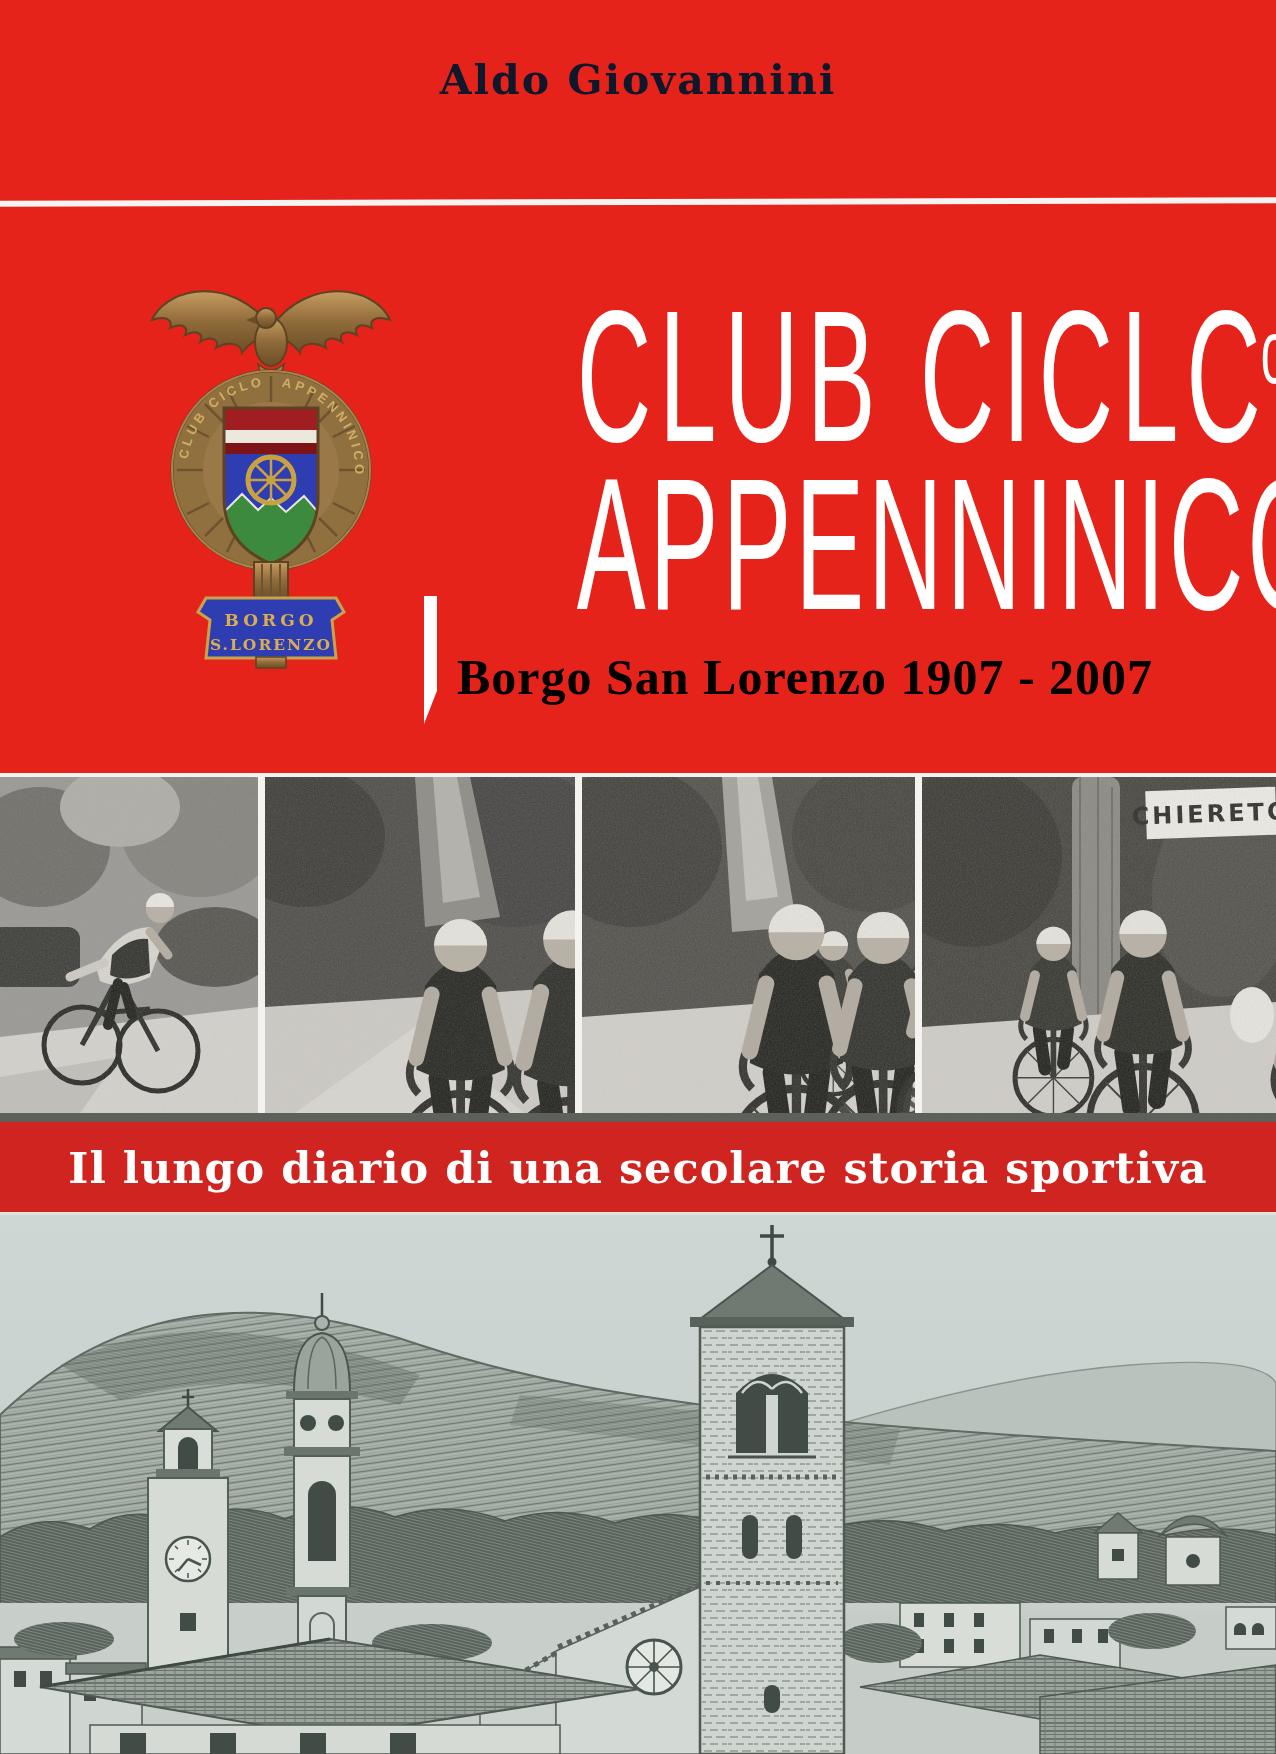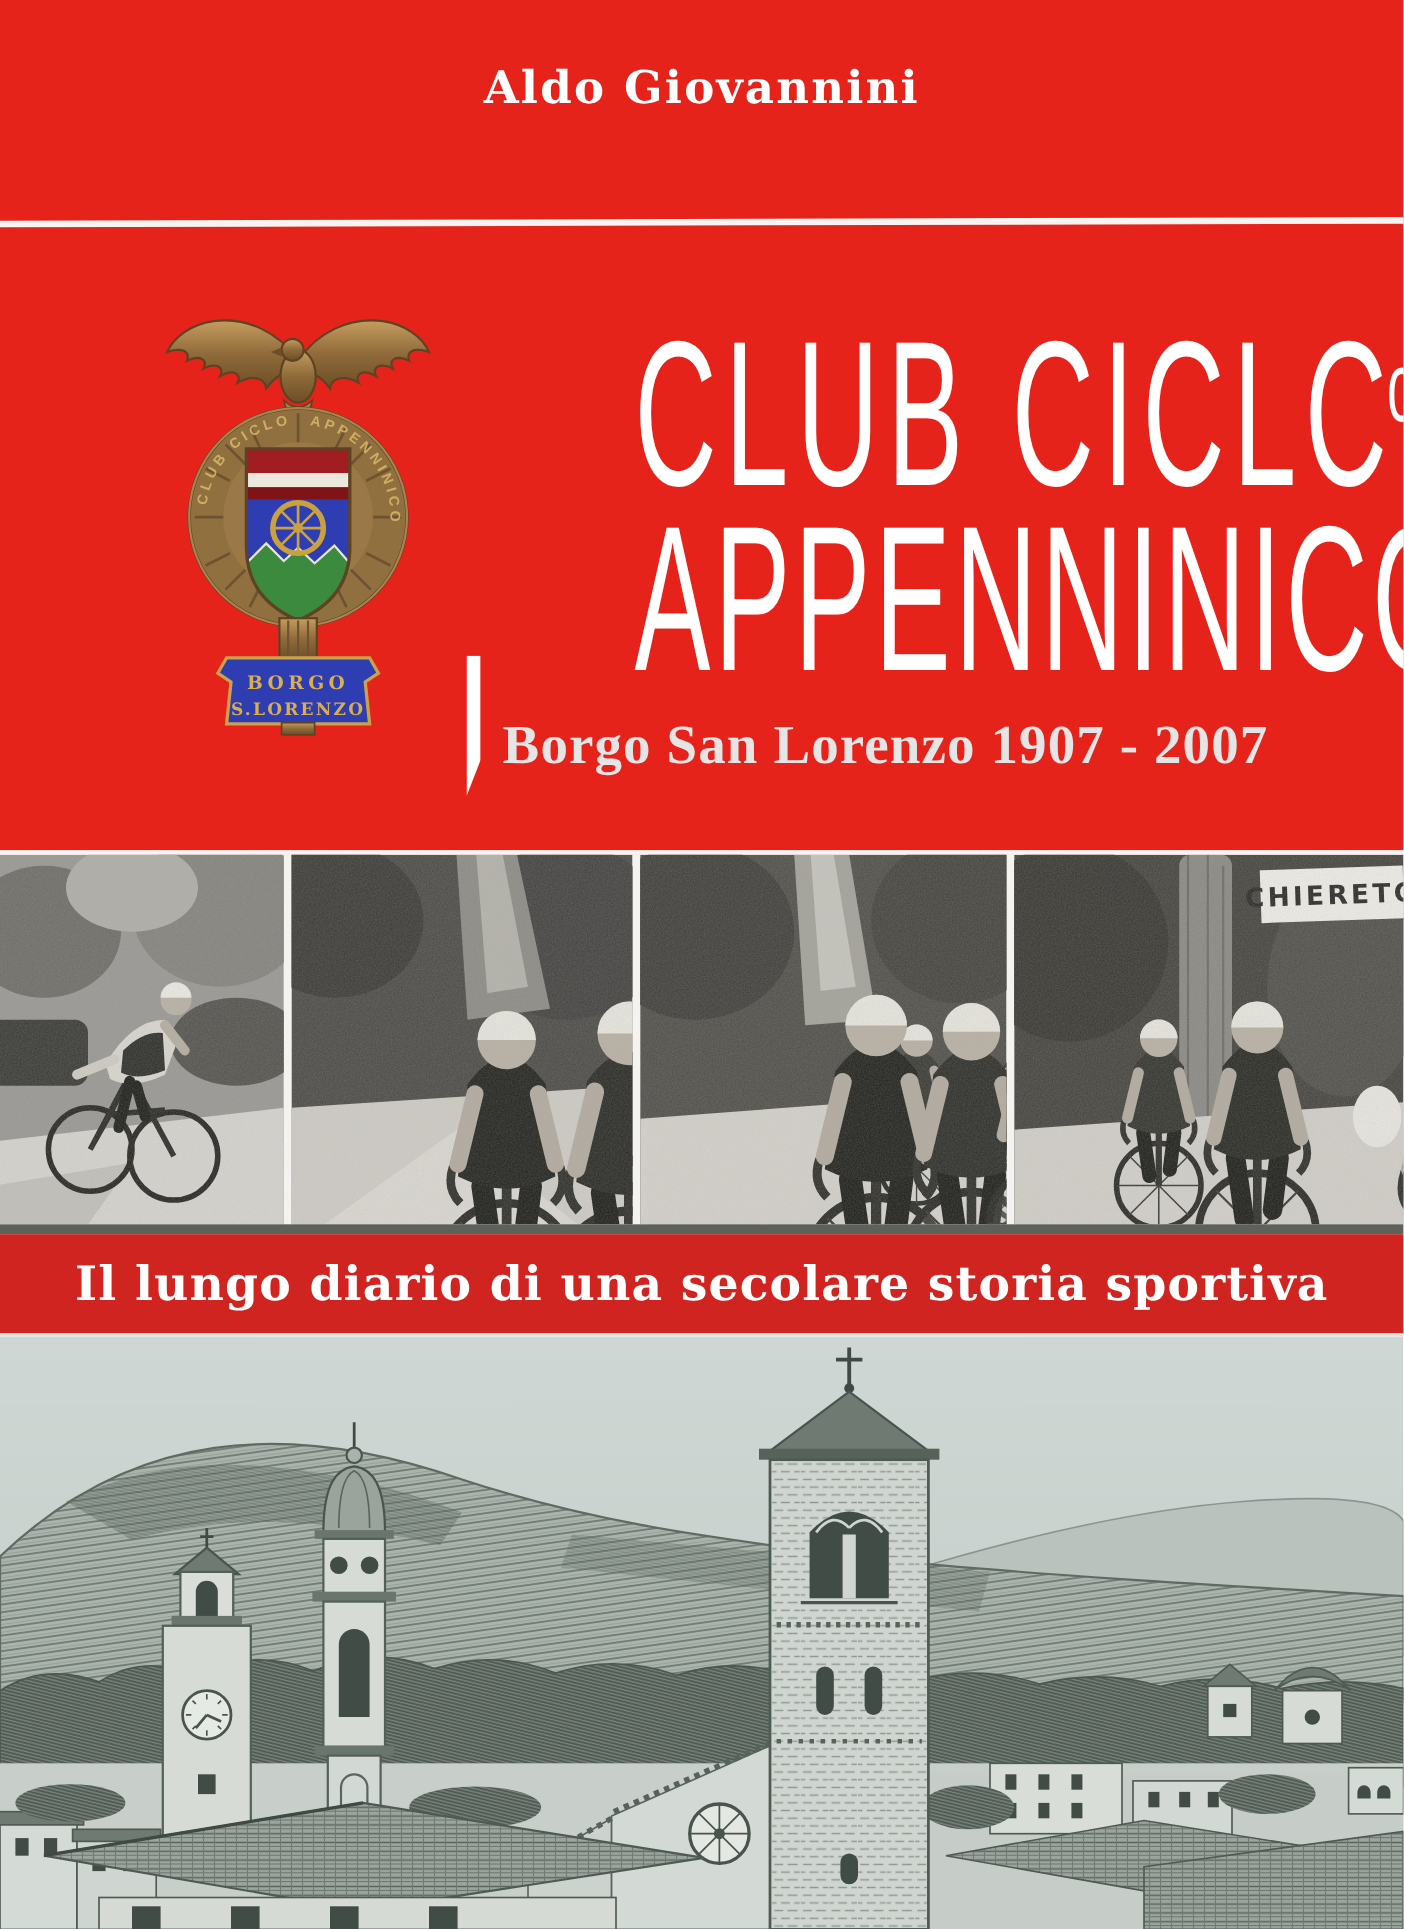--- a/index.html
+++ b/index.html
@@ -4,39 +4,39 @@
 <style>
   html,body{margin:0;padding:0;}
   body{width:1276px;height:1754px;position:relative;overflow:hidden;background:#fff;
        font-family:"Liberation Sans",sans-serif;}
   .abs{position:absolute;}
 
   
   .red-top{left:0;top:0;width:1276px;height:773px;background:#e6231a;}
   .author{left:0;top:56px;width:100%;text-align:center;
           font-family:"DejaVu Serif",serif;font-weight:bold;font-size:41px;
-          letter-spacing:2px;color:#ffffff;}
+          letter-spacing:2px;color:#0f172a;}
   .thin-line{left:0;top:199px;width:100%;height:6px;background:#f6f4f0;
              transform:rotate(-0.15deg);}
 
   
   .title-area{left:390px;top:296px;width:830px;height:420px;}
   .title-line{position:absolute;width:100%;height:170px;text-align:center;color:#ffffff;
               font-family:"Liberation Sans",sans-serif;font-weight:400;font-size:188px;
               line-height:160px;transform:scaleX(0.55);transform-origin:50% 0;
               white-space:nowrap;letter-spacing:14px;}
   .title-line .part{display:inline;}
   .line1{top:0;}
   .line2{top:168px;letter-spacing:7px;}
   .o-high{position:relative;top:-58px;left:-14px;font-size:0.48em;letter-spacing:0;}
   .a-descender{position:absolute;left:34px;top:300px;width:13px;height:128px;background:#fff;
                clip-path:polygon(0 0,100% 0,100% 74%,0 100%);}
   .subtitle{position:absolute;left:0;top:352px;width:100%;text-align:center;
             font-family:"Liberation Serif",serif;font-weight:bold;font-size:50px;
-            letter-spacing:1px;color:#e5e5e5;}
+            letter-spacing:1px;color:#000000;}
 
   
   .badge{left:146px;top:258px;width:250px;height:412px;}
 
   
   .photo-strip{left:0;top:773px;width:1276px;height:340px;background:#f4f3ef;}
   .photo{position:absolute;top:4px;height:336px;display:block;}
   .p1{left:0;width:258px;}
   .p2{left:265px;width:310px;}
   .p3{left:582px;width:333px;}

